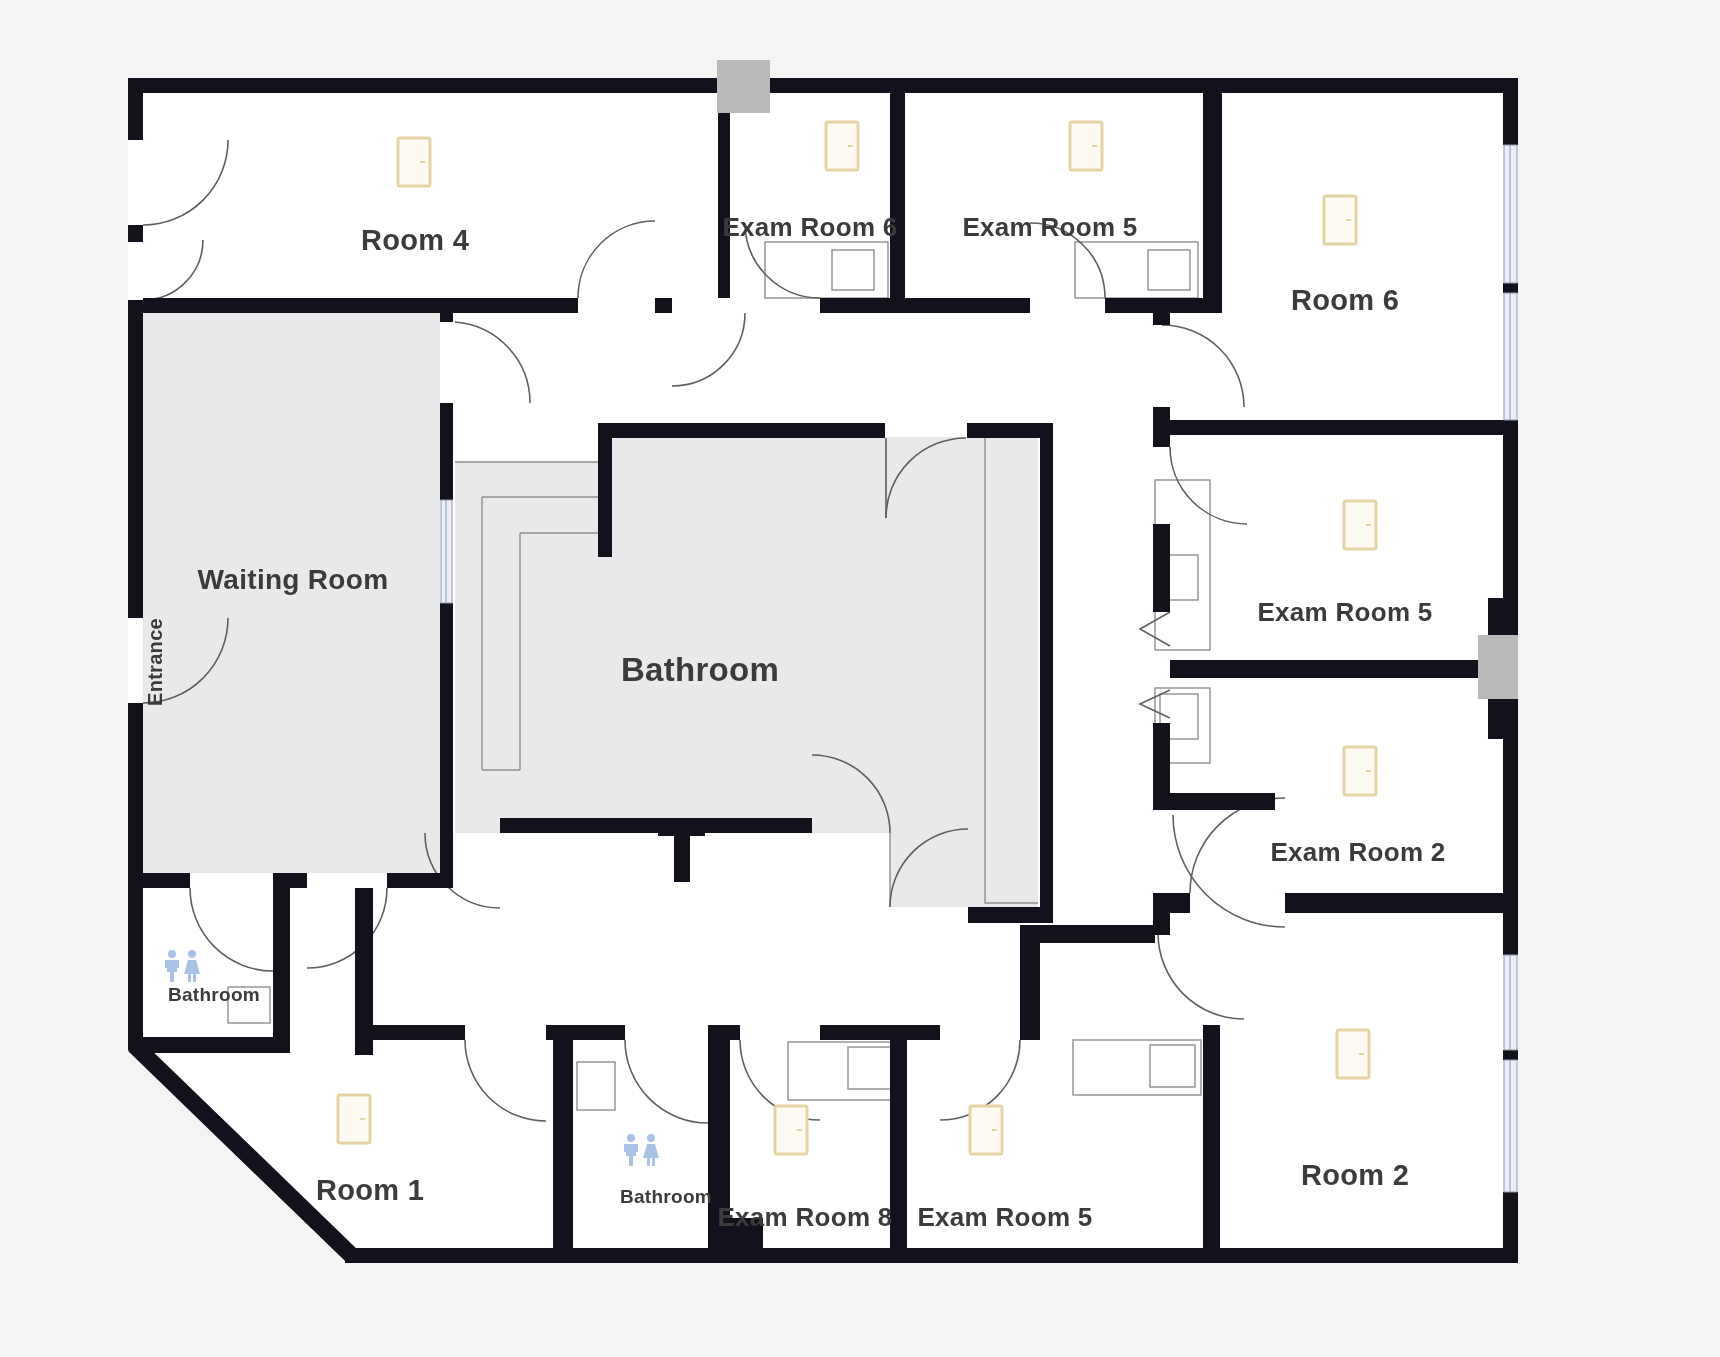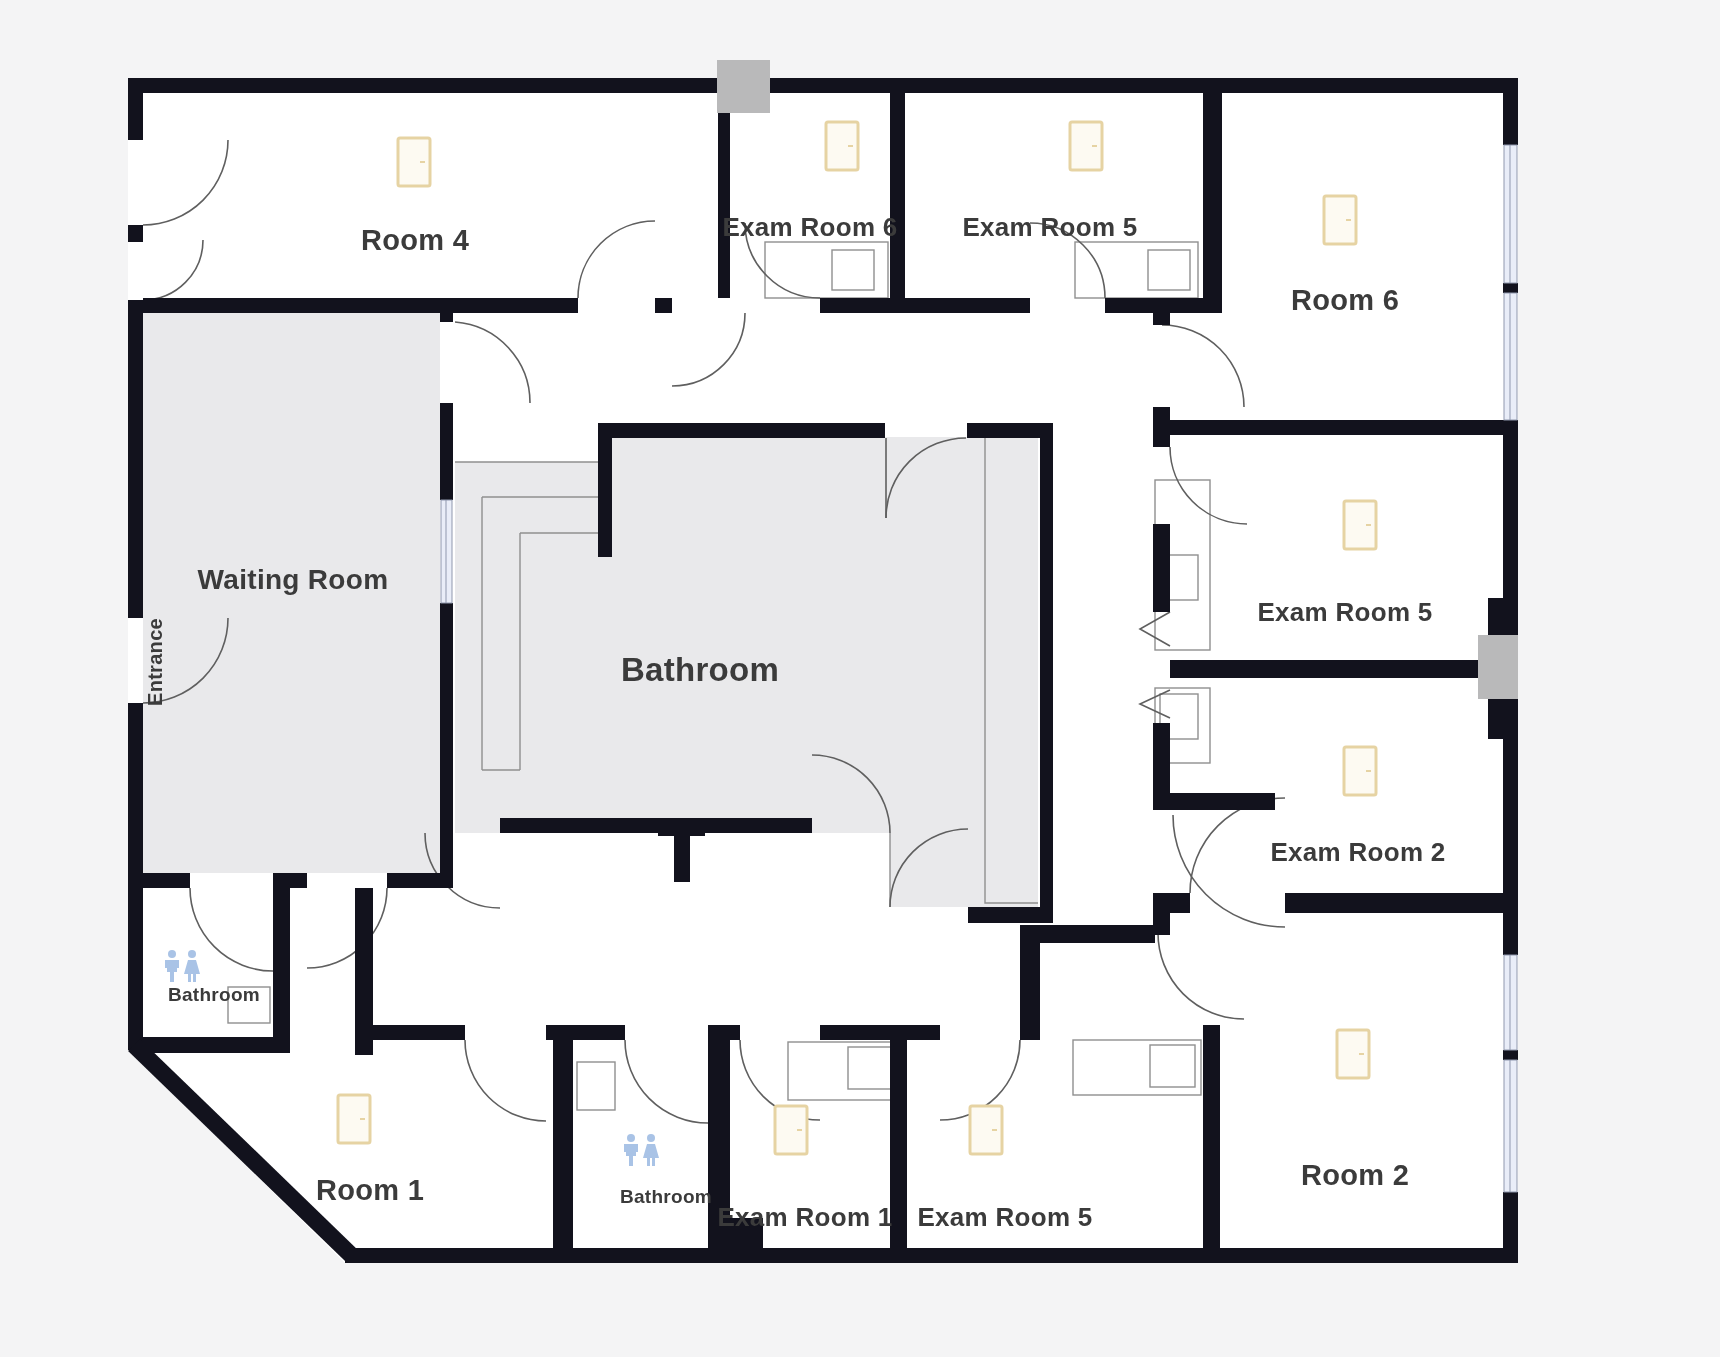--- a/index.html
+++ b/index.html
@@ -277,16 +277,16 @@
   <div class="lbl exam" style="left:1050px;top:205px;">Exam Room 5</div>
   <div class="lbl room" style="left:1345px;top:300px;">Room 6</div>
   <div class="lbl waiting" style="left:293px;top:580px;">Waiting Room</div>
   <div class="lbl reception" style="left:700px;top:670px;">Bathroom</div>
   <div class="lbl exam" style="left:1345px;top:590px;">Exam Room 5</div>
   <div class="lbl exam" style="left:1358px;top:830px;">Exam Room 2</div>
   <div class="lbl room" style="left:1355px;top:1175px;">Room 2</div>
   <div class="lbl room" style="left:370px;top:1190px;">Room 1</div>
   <div class="lbl small" style="left:190px;top:995px;">Bathroom</div>
   <div class="lbl small" style="left:642px;top:1197px;">Bathroom</div>
-  <div class="lbl exam" style="left:805px;top:1195px;">Exam Room 1</div>
+  <div class="lbl exam" style="left:805px;top:1195px;">Exam Room 8</div>
   <div class="lbl exam" style="left:1005px;top:1195px;">Exam Room 5</div>
   <div class="lbl entrance" style="left:155px;top:662px;">Entrance</div>
 </div>
 
 </body></html>

